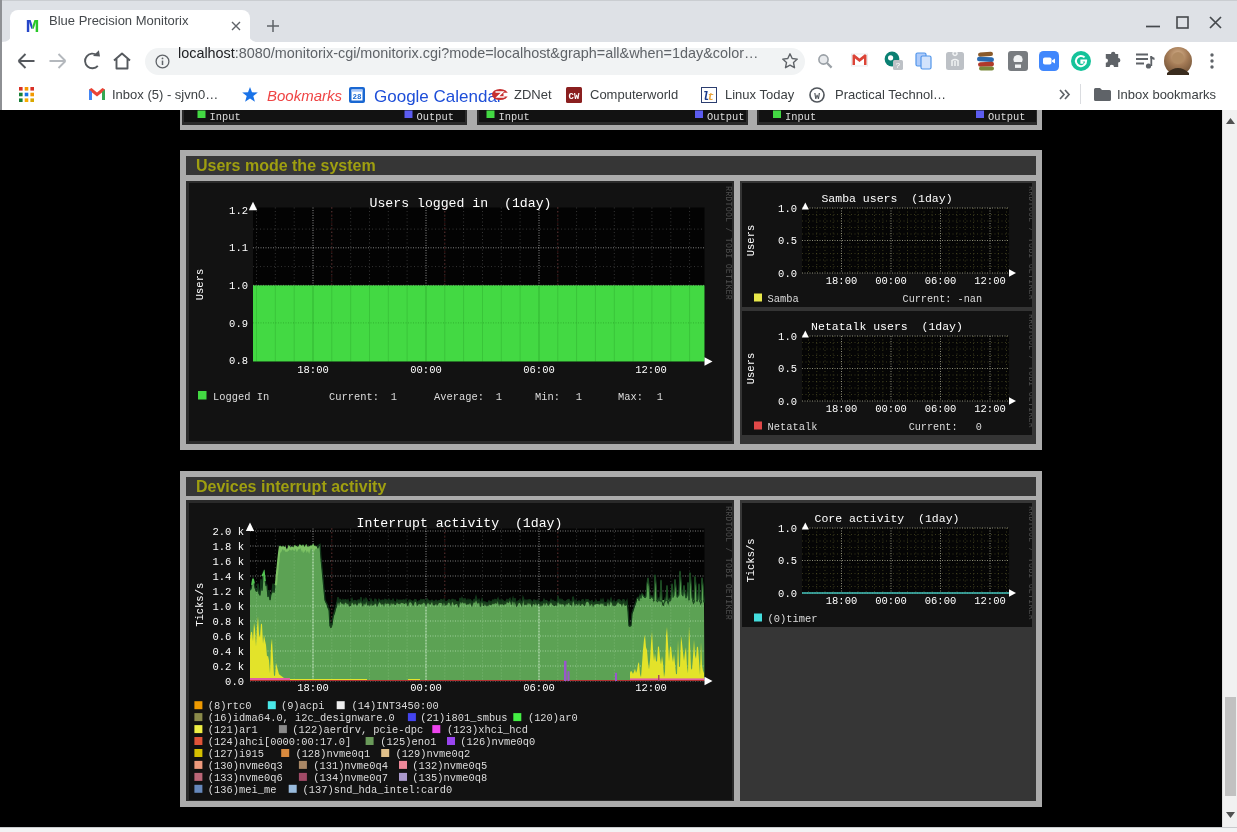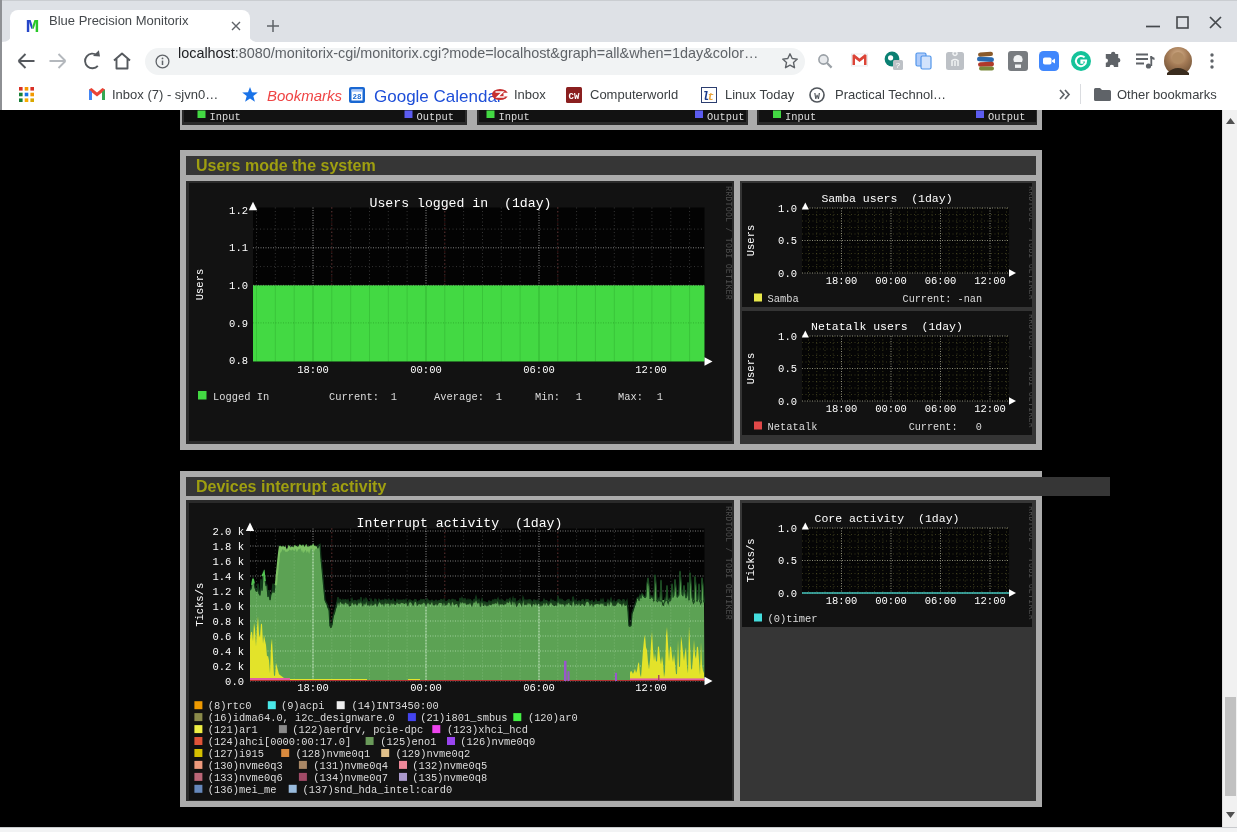--- a/index.html
+++ b/index.html
@@ -157,38 +157,38 @@
       <rect x="5.7" y="11.4" width="3.6" height="3.6" fill="#f9ab00"></rect>
       <rect x="11.4" y="11.4" width="3.6" height="3.6" fill="#d9a800"></rect>
   </svg>
   <div class="abs bktext" style="left:43px;top:87px;font-size:13px;color:#3c4043;margin-top:31px;">Apps</div>
   <svg class="abs" style="left:89px;top:88px;" width="16" height="12" viewBox="0 0 16 12">
       <rect x="0" y="0" width="16" height="12" rx="1" fill="#fff"></rect>
       <path d="M0 1.5 L0 12 L3 12 L3 4.5 L8 8.5 L13 4.5 L13 12 L16 12 L16 1.5 L13.5 0 L8 4.5 L2.5 0 Z" fill="#ea4335"></path>
       <path d="M0 1.5 L3 4 L3 12 L0 12 Z" fill="#4285f4"></path>
       <path d="M13 4 L16 1.5 L16 12 L13 12 Z" fill="#34a853"></path>
     </svg>
-  <div class="abs bktext" style="left:112px;top:87px;font-size:13px;color:#3c4043;">Inbox (7) - sjvn0…</div>
+  <div class="abs bktext" style="left:112px;top:87px;font-size:13px;color:#3c4043;">Inbox (5) - sjvn0…</div>
   <svg class="abs" style="left:242px;top:87px;" width="16" height="15" viewBox="0 0 16 15">
       <path d="M8 0 L10 5.2 L15.8 5.5 L11.3 9.1 L12.9 14.7 L8 11.4 L3.1 14.7 L4.7 9.1 L0.2 5.5 L6 5.2 Z" fill="#1a73e8"></path>
     </svg>
   <div class="abs bktext" style="left:267px;top:87px;font-size:15px;color:#ef4444;font-style:italic;">Bookmarks</div>
   <svg class="abs" style="left:349px;top:87px;" width="16" height="16" viewBox="0 0 16 16">
       <rect x="0" y="0" width="16" height="16" rx="2" fill="#1967d2"></rect>
       <rect x="2.5" y="2.5" width="11" height="11" fill="#fff"></rect>
       <rect x="2.5" y="2.5" width="11" height="2.2" fill="#a8c7fa"></rect>
       <text x="8" y="12" font-size="7.5" fill="#1967d2" text-anchor="middle" font-family="Liberation Sans" font-weight="bold">28</text>
     </svg>
   <div class="abs bktext" style="left:374px;top:87px;font-size:17px;color:#1d4ed8;">Google Calendar</div>
   <svg class="abs" style="left:492px;top:88px;" width="17" height="13" viewBox="0 0 17 13">
       <ellipse cx="8" cy="6.5" rx="8" ry="5.5" fill="#c73030"></ellipse>
       <path d="M3.5 4 L10.5 4 L5.5 9 L12.5 9" stroke="#fff" stroke-width="1.7" fill="none"></path>
       <rect x="11.5" y="4.8" width="5.5" height="3.6" rx="0.6" fill="#fff"></rect>
     </svg>
-  <div class="abs bktext" style="left:514px;top:87px;font-size:13px;color:#3c4043;">Inbox</div>
+  <div class="abs bktext" style="left:514px;top:87px;font-size:13px;color:#3c4043;">ZDNet</div>
   <svg class="abs" style="left:566px;top:87px;" width="16" height="16" viewBox="0 0 16 16">
       <rect x="0" y="0" width="16" height="16" rx="1.5" fill="#8a1f1f"></rect>
       <text x="8" y="11.8" font-size="9" fill="#fff" text-anchor="middle" font-family="Liberation Sans" font-weight="bold">CW</text>
     </svg>
   <div class="abs bktext" style="left:590px;top:87px;font-size:13px;color:#3c4043;">Computerworld</div>
   <svg class="abs" style="left:701px;top:87px;" width="16" height="16" viewBox="0 0 16 16">
       <rect x="0.5" y="0.5" width="15" height="15" fill="#fff" stroke="#2c3e70" stroke-width="1"></rect>
       <text x="4.5" y="12.5" font-size="12" fill="#1a3a8c" text-anchor="middle" font-family="Liberation Serif" font-style="italic" font-weight="bold">l</text>
       <text x="9.8" y="12.5" font-size="11" fill="#e8a33d" text-anchor="middle" font-family="Liberation Serif" font-style="italic" font-weight="bold">t</text>
     </svg>
@@ -199,21 +199,21 @@
       <text x="8" y="11.5" font-size="9.5" fill="#50555b" text-anchor="middle" font-family="Liberation Serif" font-weight="bold">W</text>
     </svg>
   <div class="abs bktext" style="left:835px;top:87px;font-size:13px;color:#3c4043;">Practical Technol…</div>
   <svg class="abs" style="left:1058px;top:88px;" width="14" height="13" viewBox="0 0 14 13">
       <path d="M2 2 L6 6.5 L2 11 M7 2 L11 6.5 L7 11" stroke="#5f6368" stroke-width="1.7" fill="none"></path>
     </svg>
   <div class="abs" style="left:1080px;top:84px;width:1px;height:20px;background:#dadce0;"></div>
   <svg class="abs" style="left:1094px;top:88px;" width="17" height="13" viewBox="0 0 17 13">
       <path d="M0 1.5 A1.5 1.5 0 0 1 1.5 0 L6 0 L8 2 L15.5 2 A1.5 1.5 0 0 1 17 3.5 L17 11.5 A1.5 1.5 0 0 1 15.5 13 L1.5 13 A1.5 1.5 0 0 1 0 11.5 Z" fill="#5f6368"></path>
     </svg>
-  <div class="abs bktext" style="left:1117px;top:87px;font-size:13px;color:#3c4043;">Other bookmarks</div>
+  <div class="abs bktext" style="left:1117px;top:87px;font-size:13px;color:#3c4043;">Inbox bookmarks</div>
 </div>
 
 <div class="abs" id="content" style="left:0;top:110px;width:1222px;height:722px;background:#000;"></div>
 
 <div class="abs" style="left:180px;top:110px;width:862px;height:20px;background:#ababab;"></div>
 <div class="abs" style="left:182px;top:110px;width:285px;height:14.5px;background:#2a2a2a;"></div>
 <div class="abs" style="left:477px;top:110px;width:271px;height:14.5px;background:#2a2a2a;"></div>
 <div class="abs" style="left:757px;top:110px;width:280px;height:14.5px;background:#2a2a2a;"></div>
 <svg class="abs" style="left:184px;top:110px;" width="281" height="12" viewBox="0 0 281 12">
   <rect width="281" height="12" fill="#121212"></rect>
@@ -437,21 +437,21 @@
 <text transform="translate(12,57.5) rotate(-90)" font-size="10.5" fill="#ffffff" text-anchor="middle">Users</text>
 <polygon points="59.8,26.5 66.8,26.5 63.3,19.5" fill="#fff"></polygon>
 <polygon points="267,86.3 267,93.7 274,90" fill="#fff"></polygon>
 <rect x="12" y="110.5" width="8" height="8" fill="#e04848"></rect>
 <text x="25.5" y="118.5" font-size="10.4" fill="#dcdcdc">Netatalk</text>
 <text x="240" y="118.5" font-size="10.2" fill="#dcdcdc" text-anchor="end">Current:&nbsp;&nbsp;&nbsp;0</text>
 <text transform="translate(286.5,3) rotate(90)" font-size="8.3" fill="#4d4d4d" letter-spacing="0.2">RRDTOOL / TOBI OETIKER</text>
 </svg>
 
 <div class="abs" style="left:180px;top:470.5px;width:862px;height:336px;background:#ababab;">
-  <div class="abs" style="left:6px;top:6px;width:924px;height:19px;background:#363636;">
+  <div class="abs" style="left:6px;top:6px;width:850px;height:19px;background:#363636;">
     <div style="position:absolute;left:10px;top:1px;font-size:16px;font-weight:bold;color:#9f9f10;">Devices interrupt activity</div>
   </div>
   <div class="abs" style="left:6px;top:29.5px;width:548px;height:301px;background:#2a2a2a;"></div>
   <div class="abs" style="left:560px;top:29.5px;width:296px;height:301px;background:#363636;"></div>
 </div>
 <svg class="abs" style="left:189px;top:503px;" width="543" height="297" viewBox="0 0 543 297">
 <rect width="543" height="297" fill="#121212"></rect>
 <rect x="61" y="25.5" width="454.5" height="152.5" fill="#030303"></rect>
 <defs>
       <clipPath id="gclip">

